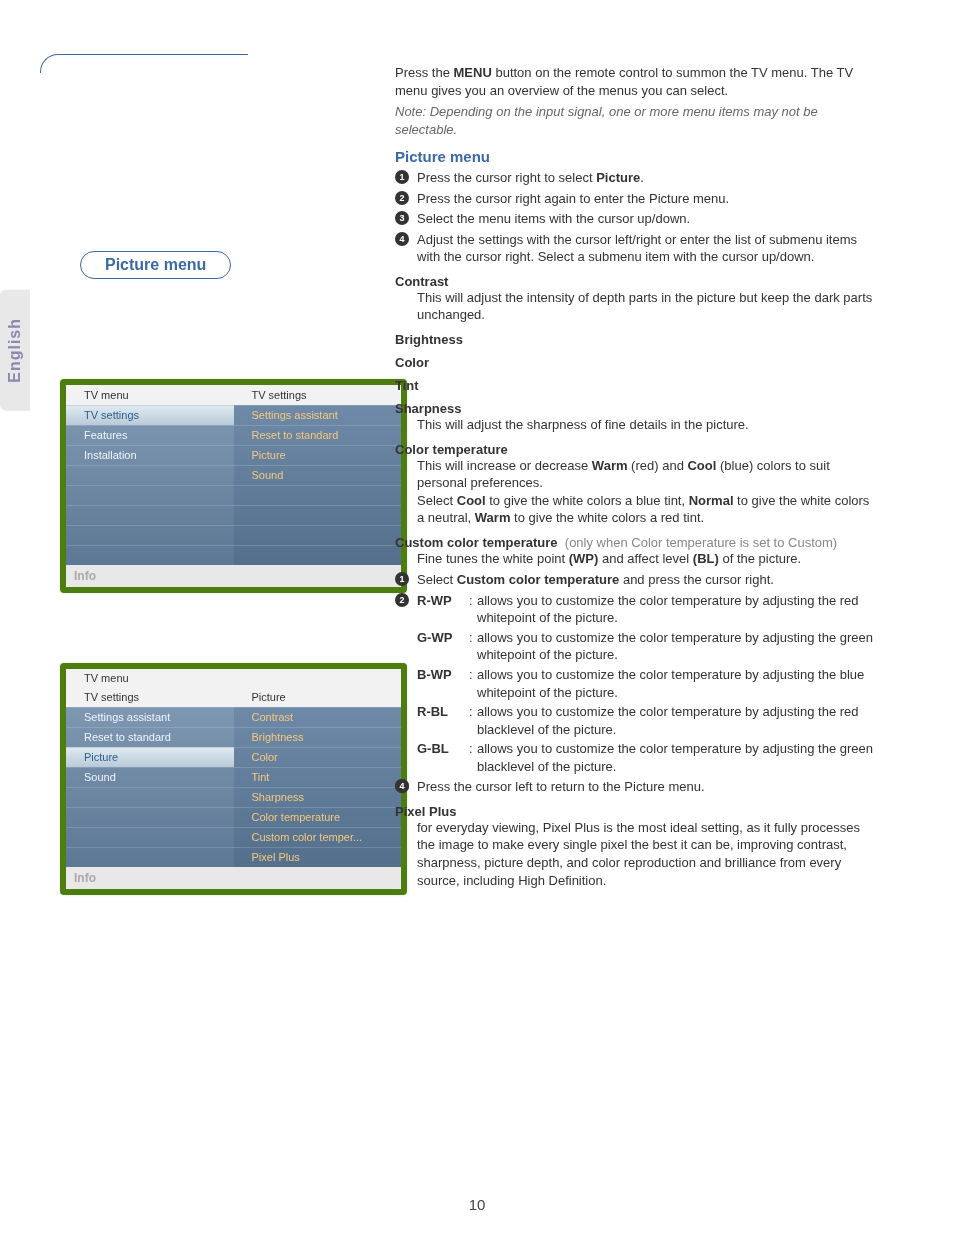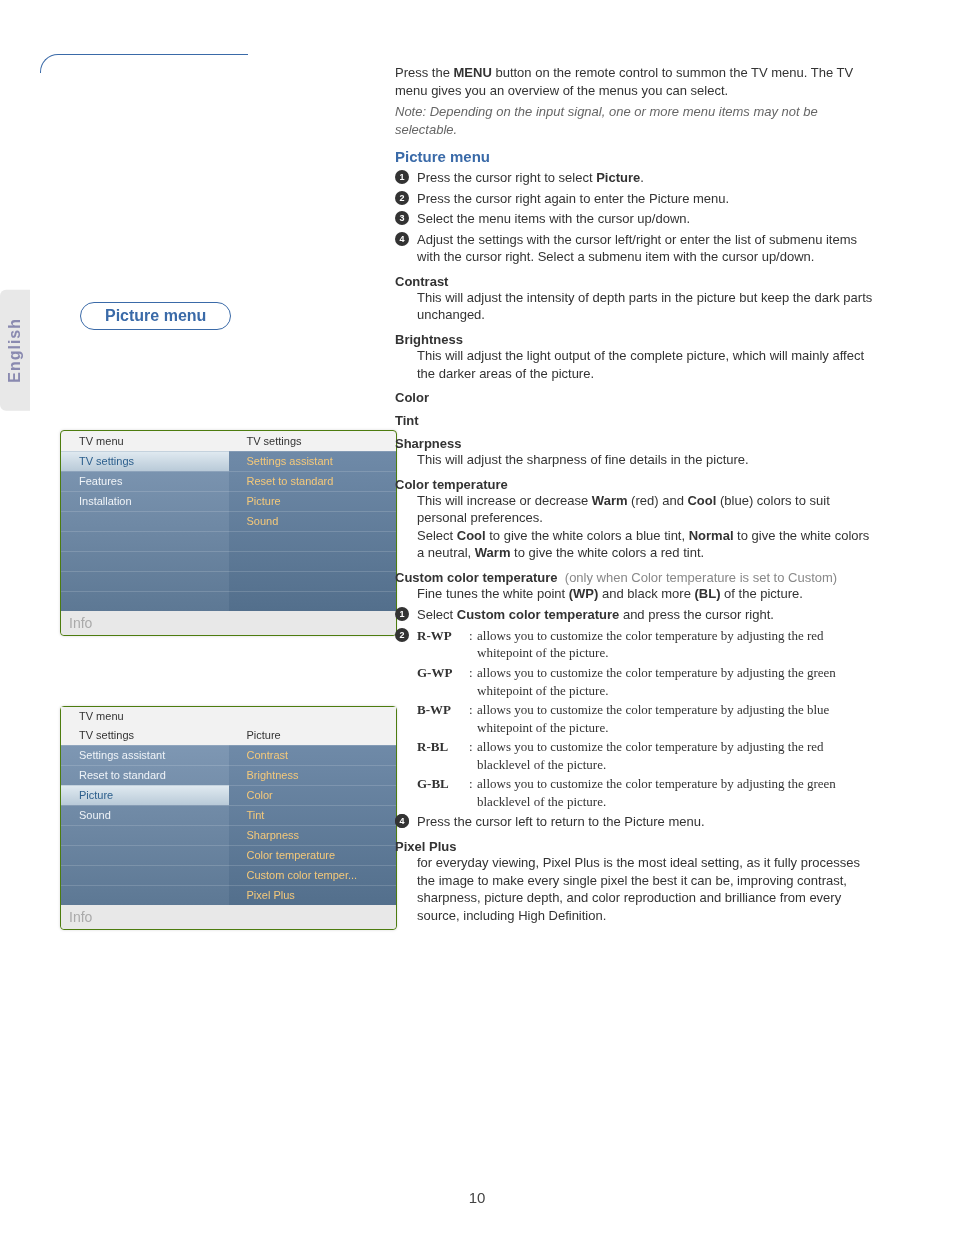--- a/index.html
+++ b/index.html
@@ -59,21 +59,21 @@
     left: 40px;
     top: 54px;
     width: 207px;
     height: 18px;
     border-left: 1.5px solid #3a6aa8;
     border-top: 1.5px solid #3a6aa8;
     border-top-left-radius: 18px;
   }
   .menu-screenshot {
     width: 335px;
-    border: 1px solid #4d7c0f;
+    border: 6px solid #4d7c0f;
     border-radius: 4px;
     background: #f2f2f2;
     margin-top: 100px;
     box-shadow: 0 0 3px rgba(0,0,0,0.15);
     font-size: 11px;
   }
   .menu-screenshot + .menu-screenshot { margin-top: 70px; }
   .menu-header-row {
     display: flex;
     height: 20px;
@@ -97,23 +97,24 @@
   }
   .menu-row.active {
     background: linear-gradient(#dfe9f0, #b9cad8);
     color: #2b5e8c;
     font-weight: 500;
   }
   .menu-row.amber { color: #f5c97a; }
   .menu-footer {
     background: #e8e8e8;
     padding: 4px 8px;
-    font-size: 14px;
+    font-size: 12px;
     color: #aaa;
     border-radius: 0 0 4px 4px;
+    font-weight: bold;
   }
   .intro { line-height: 1.35; }
   .intro .bold { font-weight: bold; }
   .note { font-style: italic; color: #666; margin: 4px 0 10px 0; line-height:1.35;}
   h3 {
     color: #3a6aa8;
     font-size: 15px;
     margin: 10px 0 2px 0;
   }
   .step-list { list-style: none; padding: 0; margin: 4px 0; }
@@ -128,28 +129,28 @@
     border-radius: 50%;
     font-size: 9px;
     font-weight: bold;
     display: flex;
     align-items: center;
     justify-content: center;
   }
   .def { margin: 8px 0 6px 0; }
   .def-title { font-weight: bold; color: #333; }
   .def-body { padding-left: 22px; line-height: 1.35; }
-  .sub-def { display:flex; margin: 2px 0; padding-left: 0px; font-family: Liberation Serif, serif;}
+  .sub-def { display:flex; margin: 2px 0; padding-left: 0px;}
   .sub-def .k { width: 52px; font-weight: bold; flex-shrink:0;}
   .sub-def .c { width: 8px; flex-shrink:0;}
   .sub-def .v { flex:1; line-height:1.35;}
   .inline-note { color: #888; font-weight:normal;}
   .page-number {
     position: absolute;
-    bottom: 29px;
+    bottom: 22px;
     left: 0;
     width: 100%;
     text-align: center;
     font-size: 15px;
     color: #444;
   }
   .bold { font-weight: bold; }
   .menu-breadcrumb{
     padding: 3px 18px;
     color:#333;
@@ -244,21 +245,20 @@
         <li><span class="step-num">4</span>Adjust the settings with the cursor left/right or enter the list of submenu items with the cursor right. Select a submenu item with the cursor up/down.</li>
       </ul>
 
     <div id="simple-defs">
         <div class="def">
           <div class="def-title">Contrast</div>
           <div class="def-body">This will adjust the intensity of depth parts in the picture but keep the dark parts unchanged.</div>
         </div>
         <div class="def">
           <div class="def-title">Brightness</div>
-          <div class="def-body">This will adjust the light output of the complete picture, which will mainly affect the darker areas of the picture.</div>
         </div>
         <div class="def">
           <div class="def-title">Color</div>
         </div>
         <div class="def">
           <div class="def-title">Tint</div>
         </div>
         <div class="def">
           <div class="def-title">Sharpness</div>
           <div class="def-body">This will adjust the sharpness of fine details in the picture.</div>
@@ -270,21 +270,21 @@
       <div class="def-body">
         <span>This will increase or decrease </span><span class="bold">Warm</span><span> (red) and </span><span class="bold">Cool</span><span> (blue) colors to suit personal preferences.</span><br>
         <span>Select </span><span class="bold">Cool</span><span> to give the white colors a blue tint, </span><span class="bold">Normal</span><span> to give the white colors a neutral, </span><span class="bold">Warm</span><span> to give the white colors a red tint.</span>
       </div>
     </div>
 
     <div class="def">
       <span class="def-title">Custom color temperature</span>
       <span class="inline-note"> &nbsp;<span>(only when Color temperature is set to Custom)</span></span>
       <div class="def-body">
-        <span>Fine tunes the white point </span><span class="bold">(WP)</span><span> and black more </span><span class="bold">(BL)</span><span> of the picture.</span>
+        <span>Fine tunes the white point </span><span class="bold">(WP)</span><span> and affect level </span><span class="bold">(BL)</span><span> of the picture.</span>
       </div>
       <ul class="step-list">
         <li><span class="step-num">1</span><span>Select </span><span class="bold">Custom color temperature</span><span> and press the cursor right.</span></li>
         <li><span class="step-num">2</span>
           <div id="custom-subs">
               <div class="sub-def">
                 <div class="k">R-WP</div>
                 <div class="c">:</div>
                 <div class="v">allows you to customize the color temperature by adjusting the red whitepoint of the picture.</div>
               </div>

